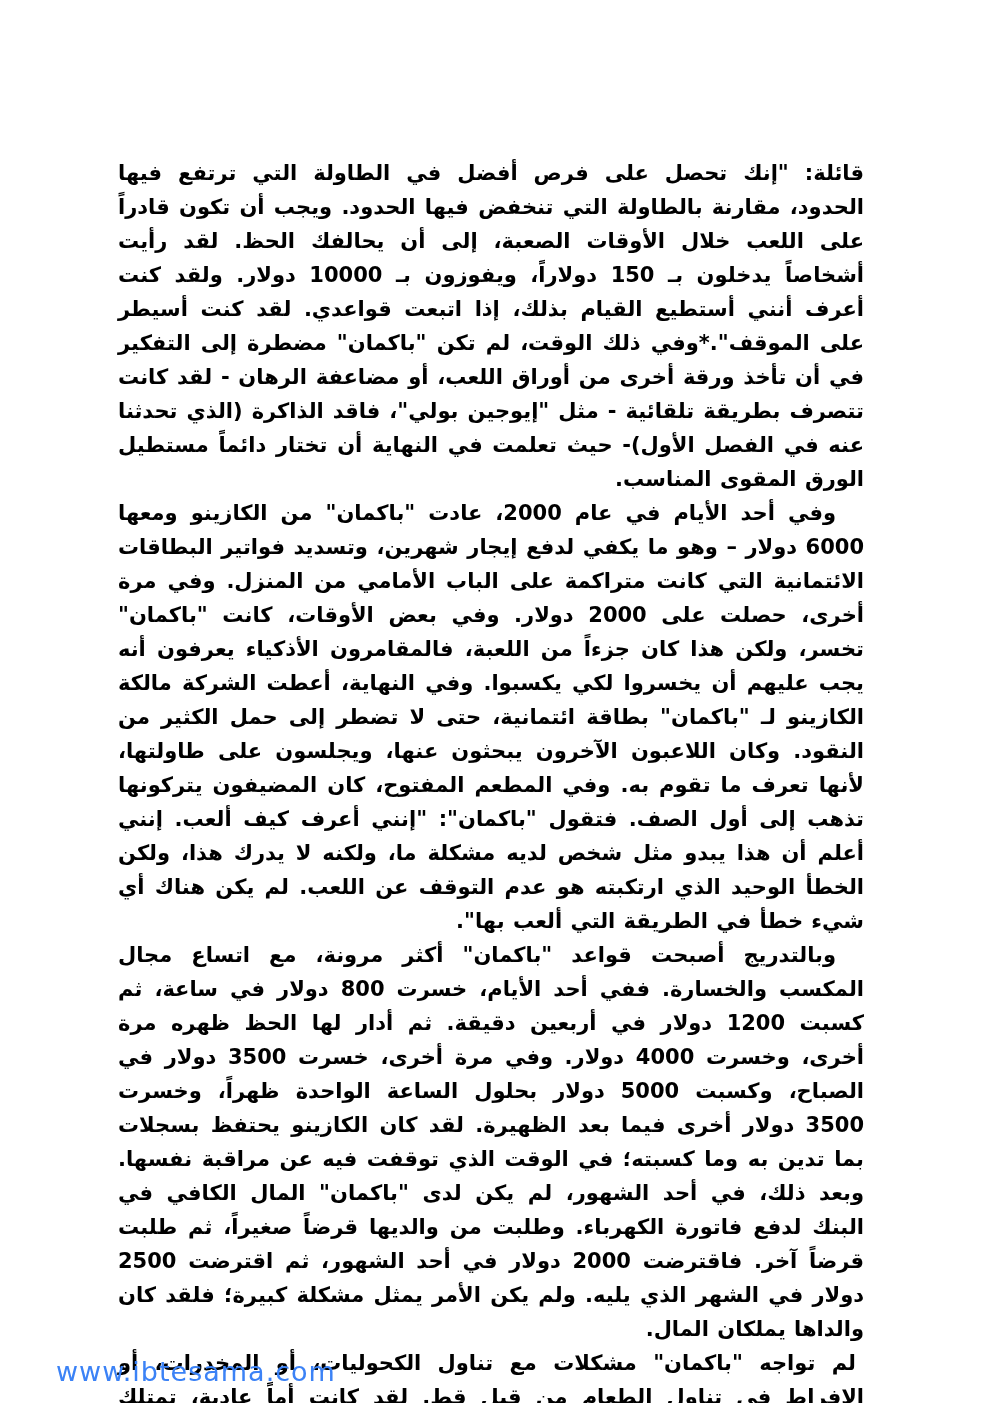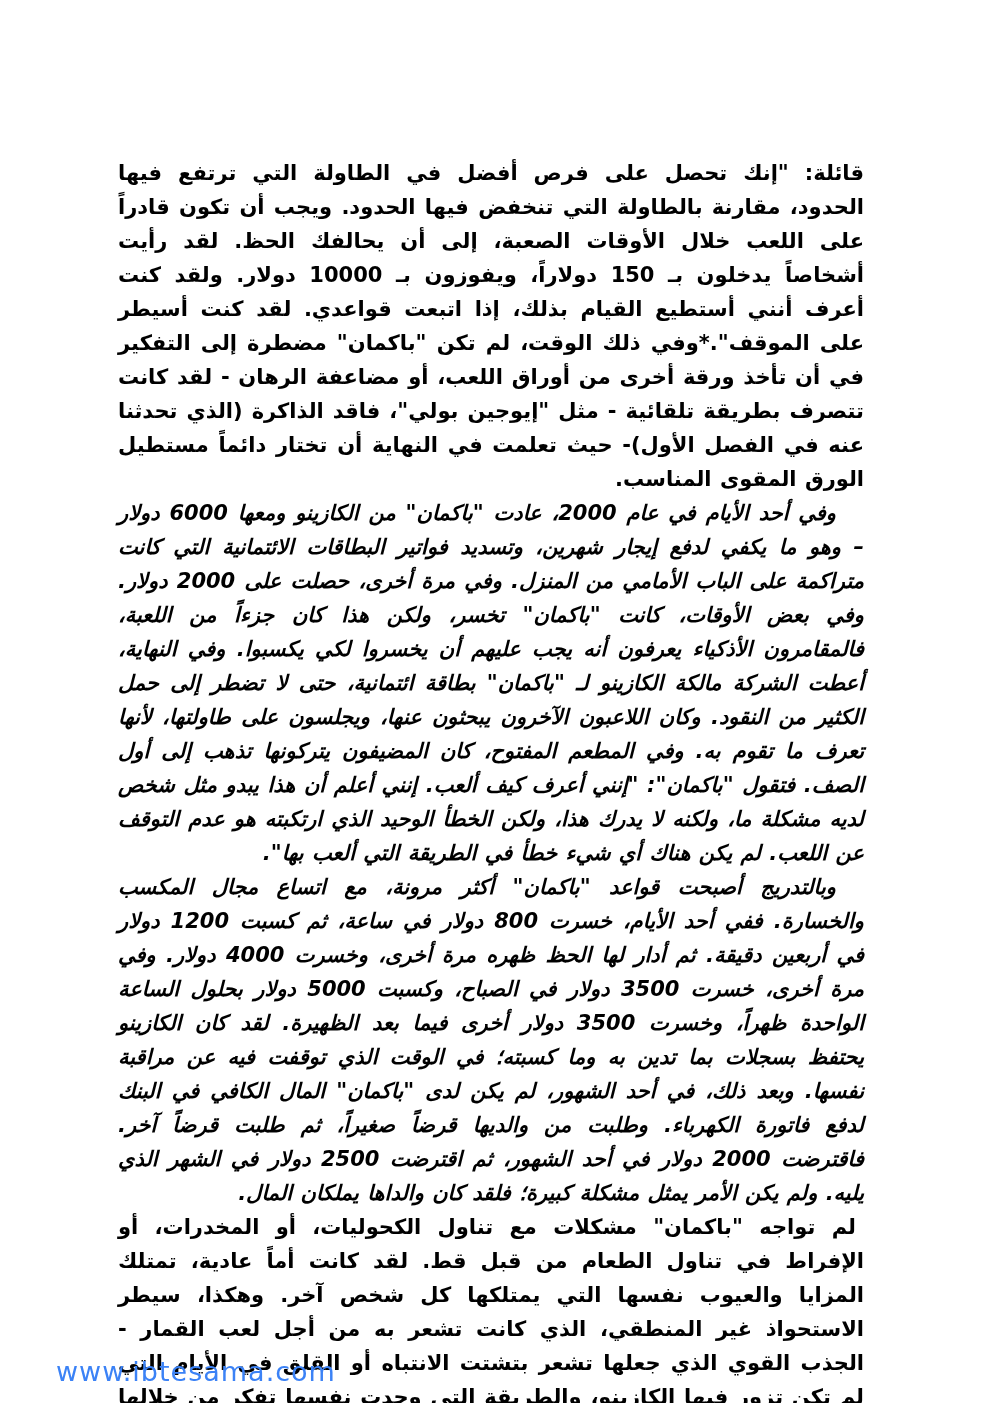--- a/index.html
+++ b/index.html
@@ -25,21 +25,21 @@
     font-family: "DejaVu Sans", sans-serif;
     font-weight: bold;
     font-size: 21px;
     line-height: 34px;
     word-spacing: 1px;
   }
   .page-text p {
     margin: 0;
     padding: 0;
   }
-  .page-text p.indent-lg { text-indent: 28px; font-style: italic; }
+  .page-text p.indent-lg { text-indent: 28px; }
   .page-text p.indent-sm { text-indent: 8px; }
   .watermark {
     position: absolute;
     left: 48px;
     top: 1356px;
     direction: ltr;
     font-family: "DejaVu Sans", sans-serif;
     font-weight: normal;
     font-size: 27px;
     letter-spacing: 1px;

